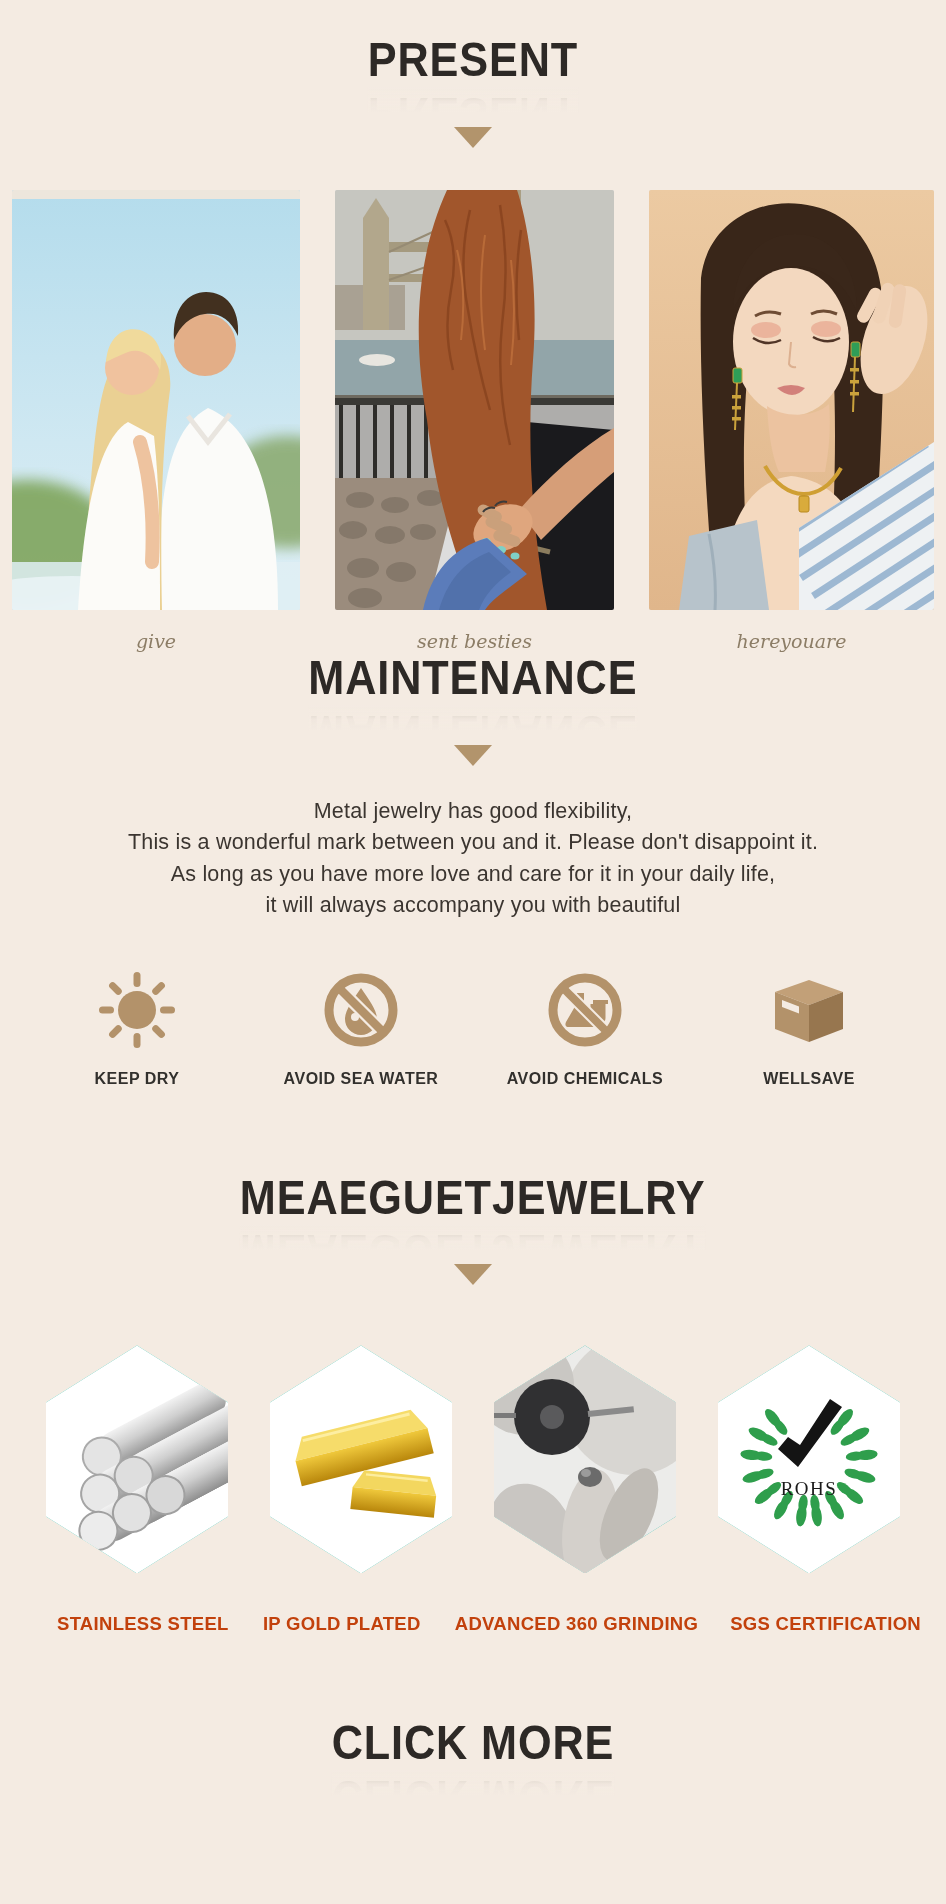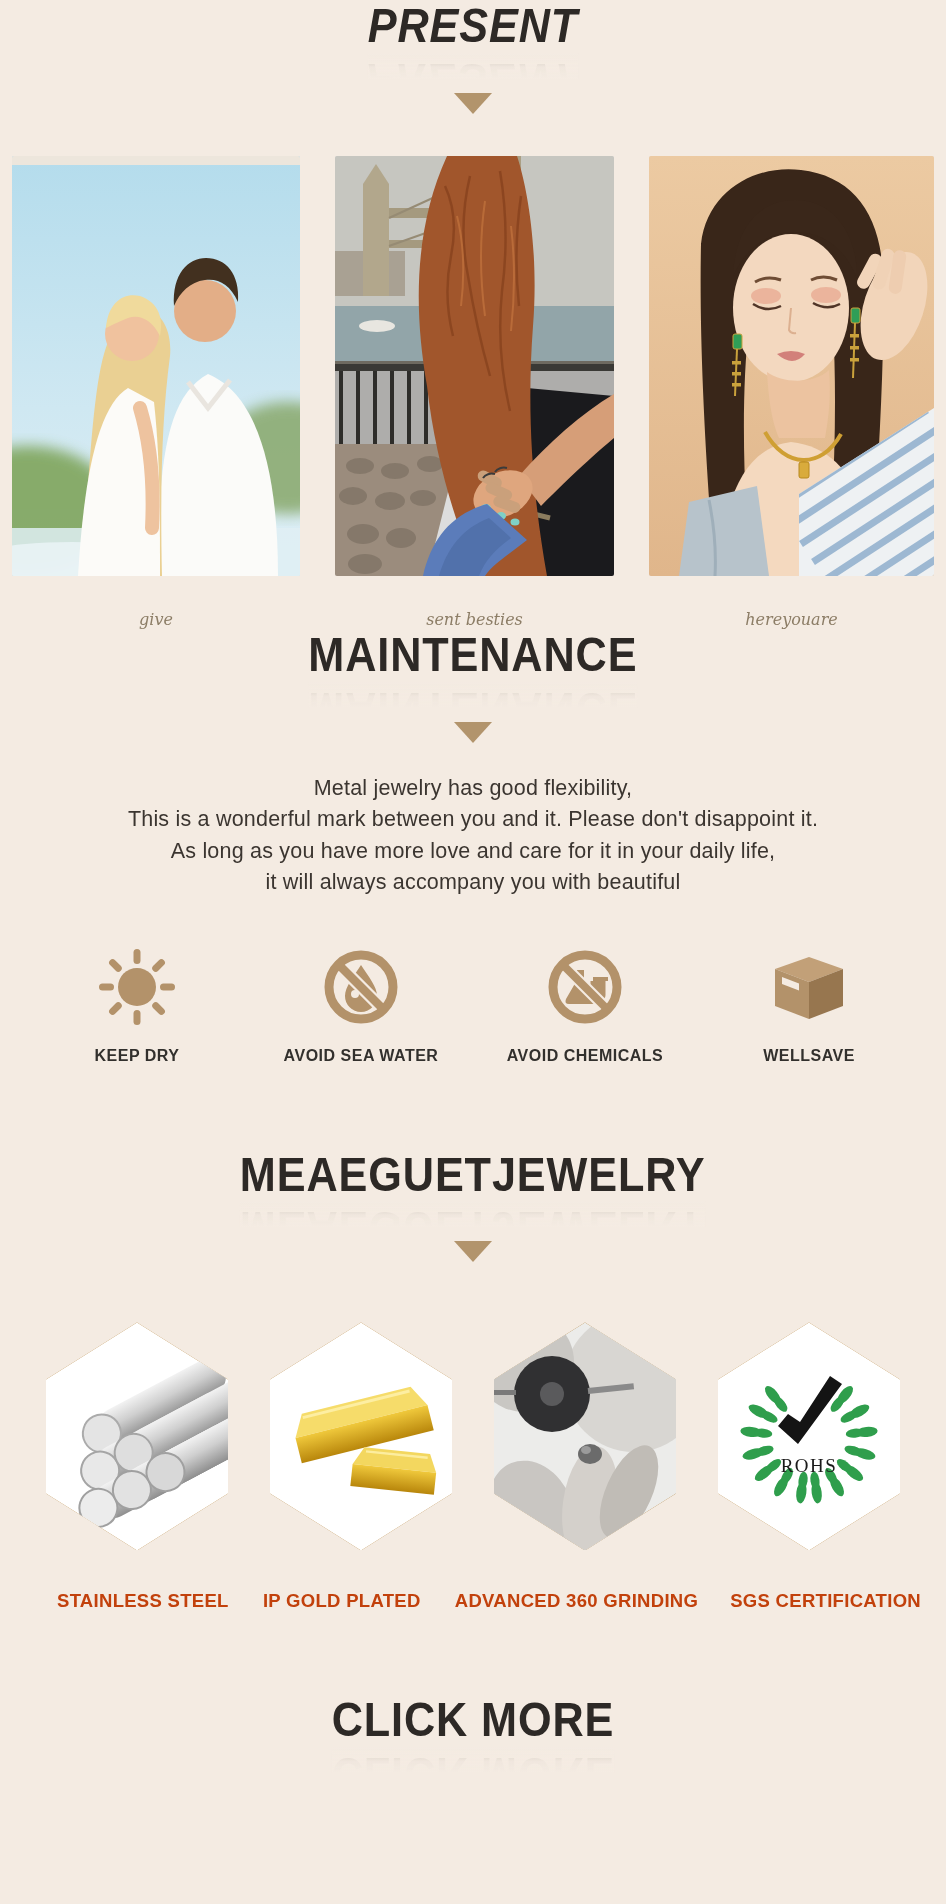--- a/index.html
+++ b/index.html
@@ -15,38 +15,38 @@
   .shead-text{
     font-size:48px;font-weight:700;letter-spacing:1px;
     color:#2d2926;line-height:1.1;white-space:nowrap;
   }
   .refl-wrap{height:26px;overflow:hidden;position:relative;}
   .refl-text{transform:scaleY(-1);opacity:.30;}
   .refl-fade{position:absolute;inset:0;
     background:linear-gradient(to bottom,rgba(244,235,226,.35) 0%,rgba(244,235,226,.92) 55%,#f4ebe2 100%);}
   .tri{width:0;height:0;border-left:19px solid transparent;border-right:19px solid transparent;
     border-top:21px solid #b2946c;margin:10px auto 0;}
-  .sec-present{font-style:italic;}
+  .sec-present{padding-top:34px;}
   .photos{margin-top:42px;display:flex;justify-content:center;gap:35px;}
   .photo{height:420px;overflow:hidden;border-radius:2px;background:#ddd;}
   .photo svg{display:block;}
   .captions{display:flex;justify-content:center;gap:35px;margin-top:20px;}
-  .caption{font-family:"DejaVu Serif",serif;font-style:italic;font-size:16px;
-    color:#8c7d66;text-align:center;margin-top:14px;}
+  .caption{font-family:"DejaVu Serif",serif;font-style:italic;font-size:19px;
+    color:#8c7d66;text-align:center;}
   .cap-0{width:288px;} .cap-1{width:279px;font-style:italic;} .cap-2{width:285px;}
   .sec-maint{}
   .para{margin-top:30px;text-align:center;font-size:21.5px;line-height:31.5px;
     color:#3b3530;letter-spacing:.2px;}
   .grid4{width:896px;margin:0 auto;display:flex;}
   .col4{flex:1;display:flex;flex-direction:column;align-items:center;}
   .care-row{margin-top:46px;}
   .care-label{margin-top:18px;font-size:16px;font-weight:700;letter-spacing:.5px;color:#32302d;white-space:nowrap;}
   .sec-brand{margin-top:84px;}
   .hex-row{margin-top:60px;}
-  .hex{width:182px;height:228px;background:#a16207;
+  .hex{width:182px;height:228px;background:#14b8a6;
     clip-path:polygon(50% 0,100% 25%,100% 75%,50% 100%,0 75%,0 25%);}
   .hex svg{display:block;}
   .feat-row{margin-top:40px;}
   .feat-label{font-size:18.5px;font-weight:700;letter-spacing:.3px;color:#c2410c;white-space:nowrap;margin-left:32px;}
   .sec-more{margin-top:82px;}
 </style>
 </head>
 <body>
 
 <div class="shead sec-present">

